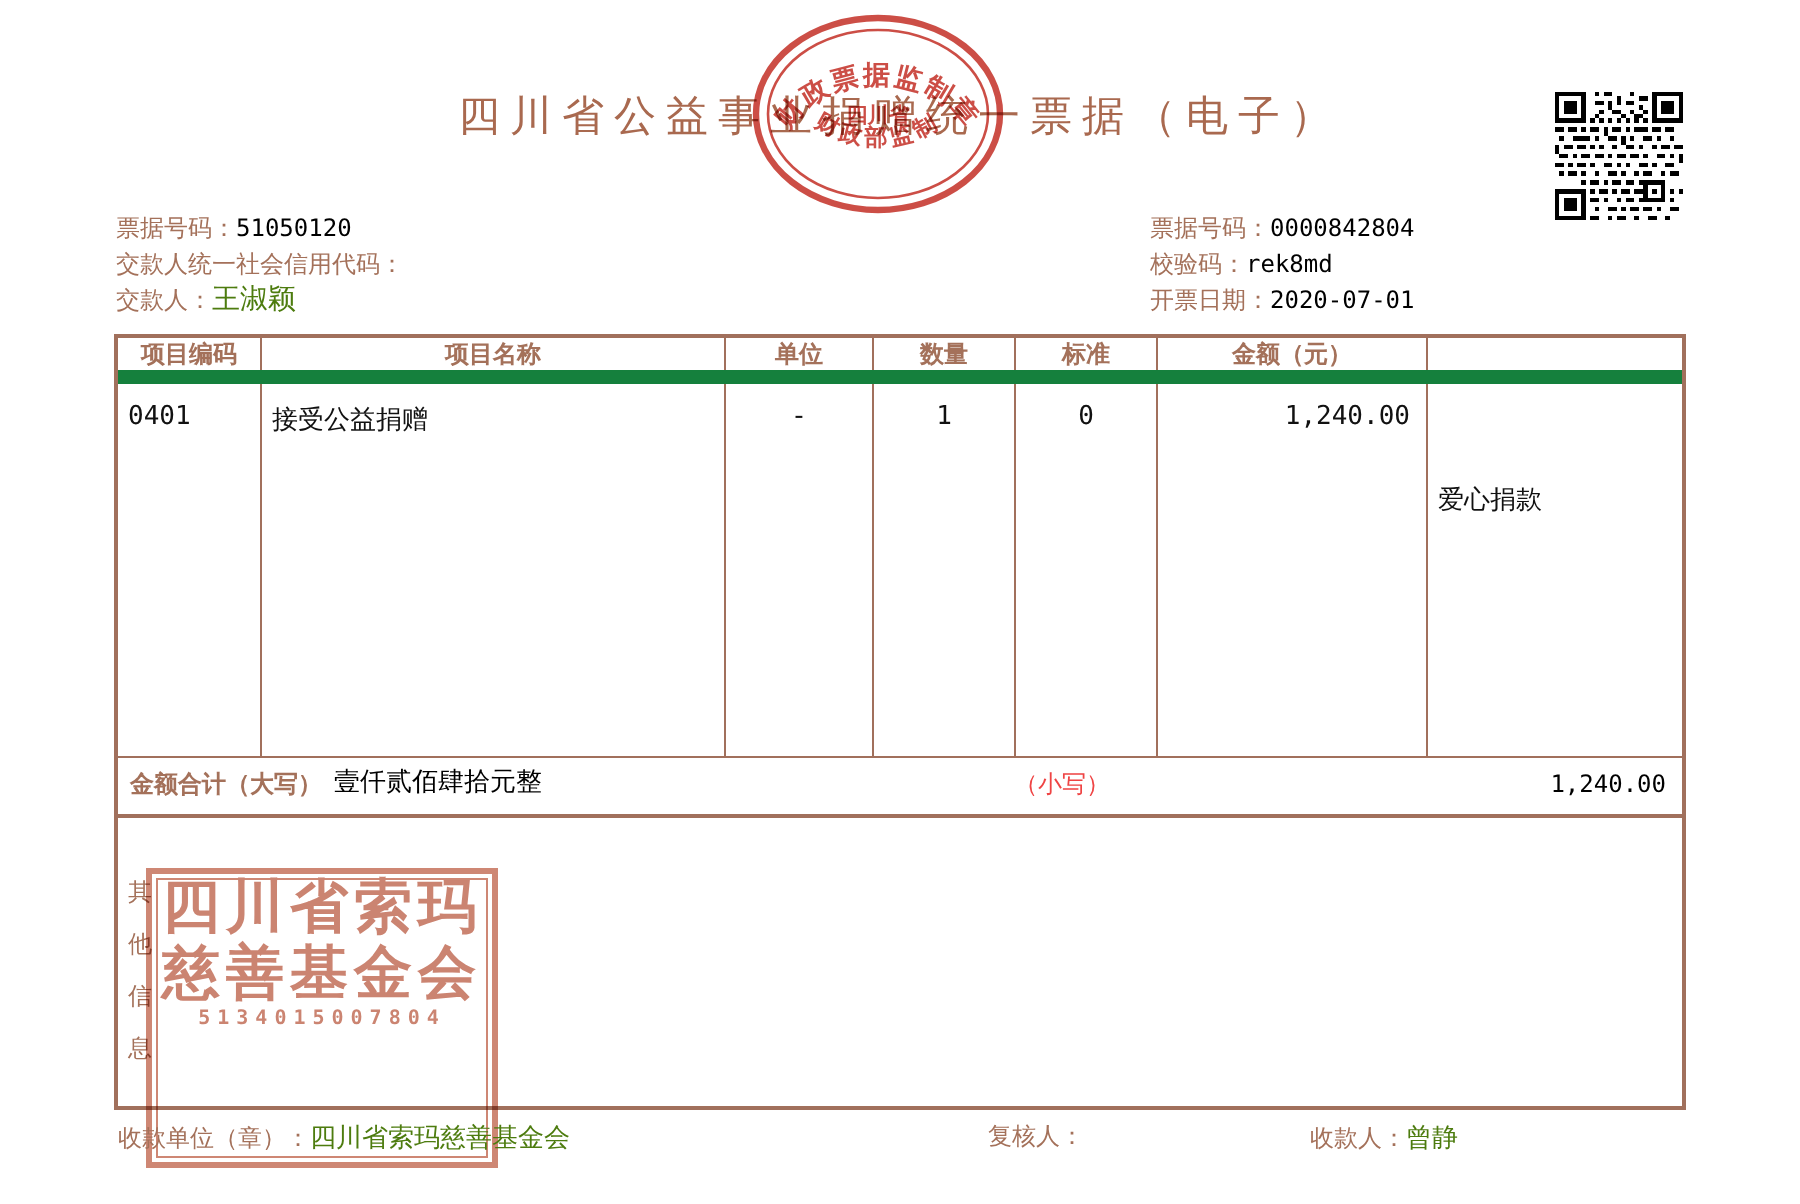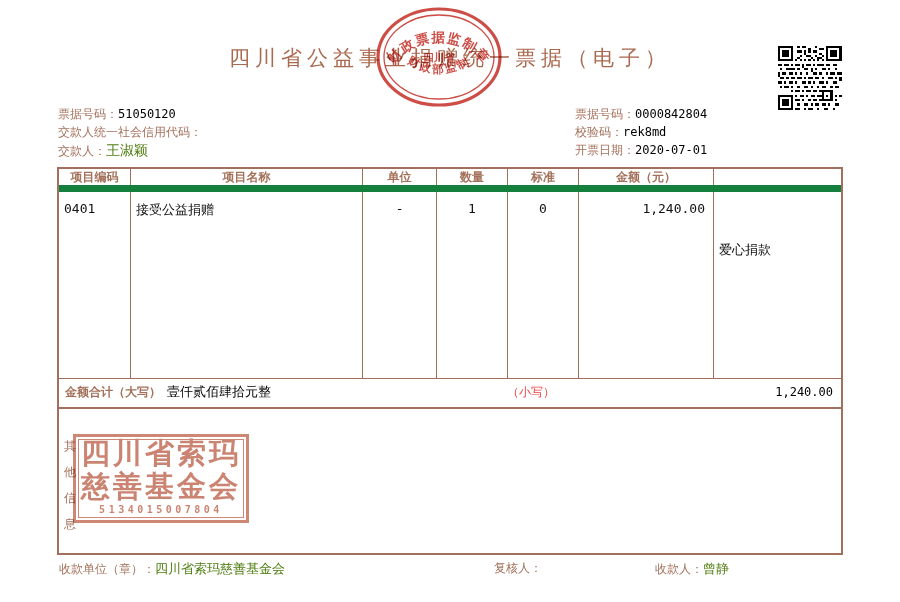--- a/index.html
+++ b/index.html
@@ -50,21 +50,21 @@
   .ttotal .t-words{position:absolute;left:108px;color:#000;}
   .ttotal .t-small{position:absolute;left:448px;color:#ef4444;font-size:12px;}
   .ttotal .t-amount{position:absolute;right:8px;color:#000;}
 
   
   .tother{flex:1;position:relative;}
   .vertical-label{position:absolute;left:5px;top:24px;width:14px;
                   color:#a4715a;font-size:12px;line-height:26px;word-break:break-all;}
 
   
-  .seal{position:absolute;left:14px;top:25px;width:176px;height:89px;
+  .seal{position:absolute;left:14px;top:25px;width:176px;height:150px;
         border:3px solid #c0654d;box-sizing:border-box;opacity:.78;
         mix-blend-mode:multiply;color:#bd6149;text-align:center;}
   .seal-inner{position:absolute;inset:2px;border:1px solid #c0654d;}
   .seal-line{position:relative;font-weight:bold;letter-spacing:3px;line-height:33px;font-size:29px;
              font-family:"DejaVu Sans",sans-serif;white-space:nowrap;}
   .seal-line3{font-size:32px;line-height:34px;letter-spacing:1px;}
   .seal-num{position:relative;font-size:10px;letter-spacing:3.5px;line-height:13px;
             font-family:"DejaVu Sans Mono","Liberation Mono",monospace;font-weight:bold;}
 
   

